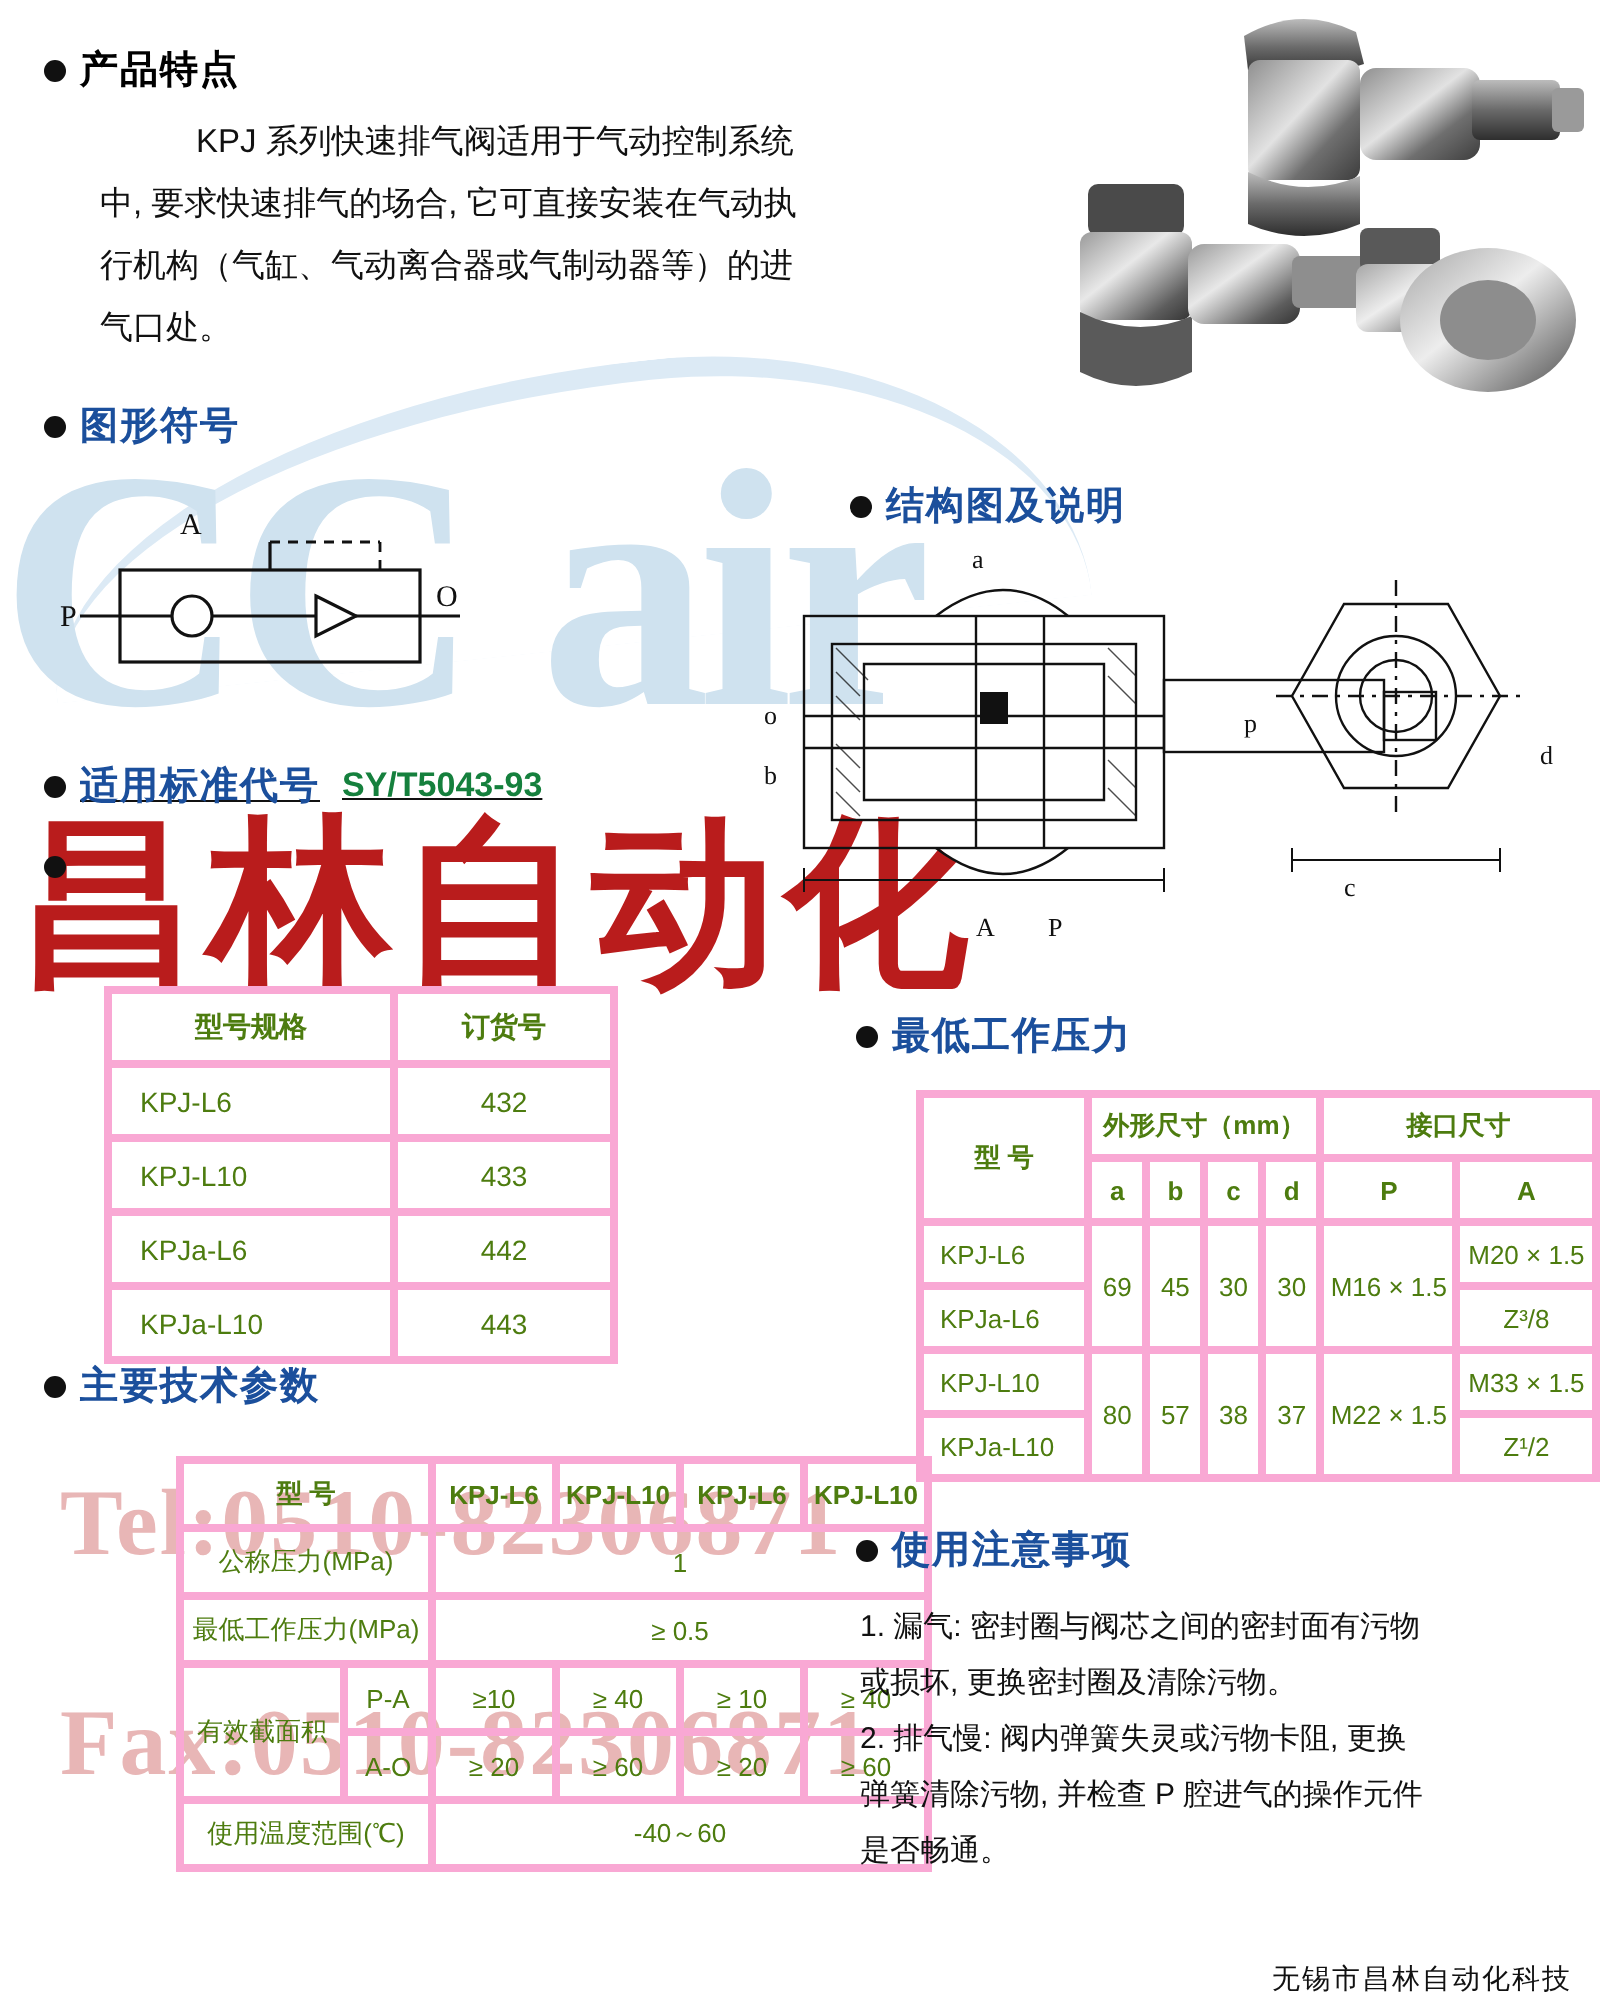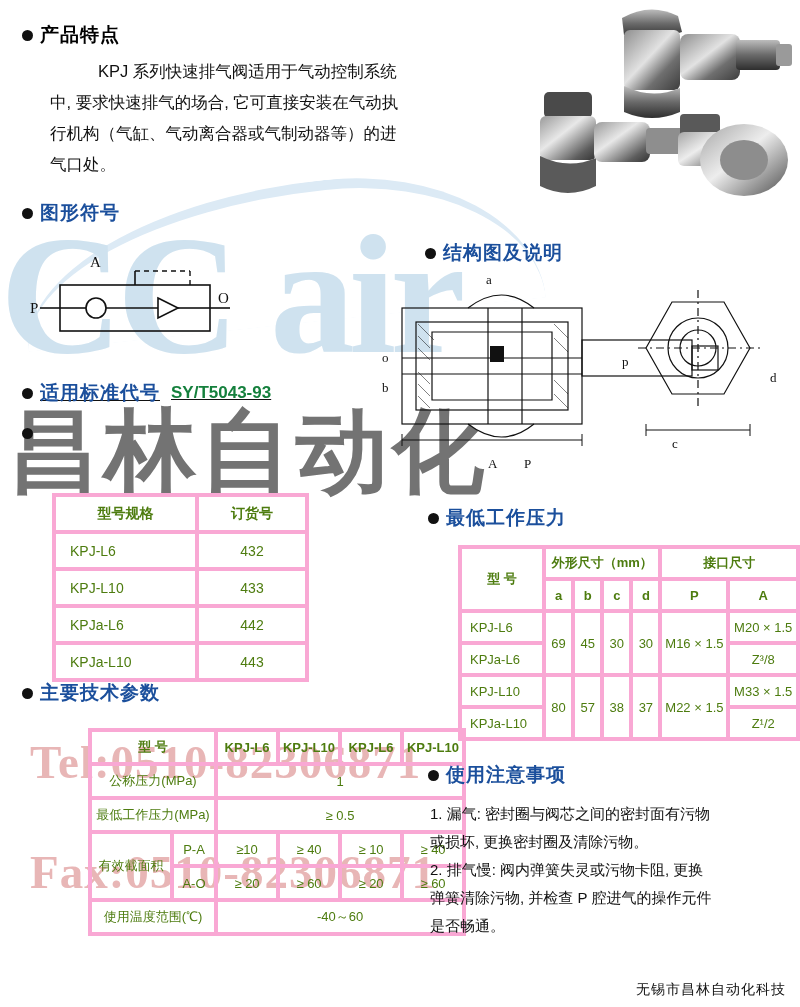--- a/index.html
+++ b/index.html
@@ -13,21 +13,21 @@
   .wm{position:absolute;pointer-events:none;user-select:none;}
   .wm-cc{
     left:0px;top:180px;width:560px;height:250px;
     font-family:"Liberation Serif", serif;
     font-size:170px;font-weight:bold;color:#cfe2ef;
     letter-spacing:-6px;line-height:230px;
   }
   .wm-cn{
     left:8px;top:390px;width:600px;
     font-family:"Liberation Sans", sans-serif;
-    font-size:92px;font-weight:bold;color:#737373;
+    font-size:92px;font-weight:bold;color:#b91c1c;
     letter-spacing:4px;
   }
   .wm-tel{
     left:30px;top:735px;font-size:47px;font-weight:bold;
     color:#e8b6b6;font-family:"Liberation Serif", serif;letter-spacing:1px;
   }
   .wm-fax{
     left:30px;top:845px;font-size:47px;font-weight:bold;
     color:#e8b6b6;font-family:"Liberation Serif", serif;letter-spacing:1px;
   }

